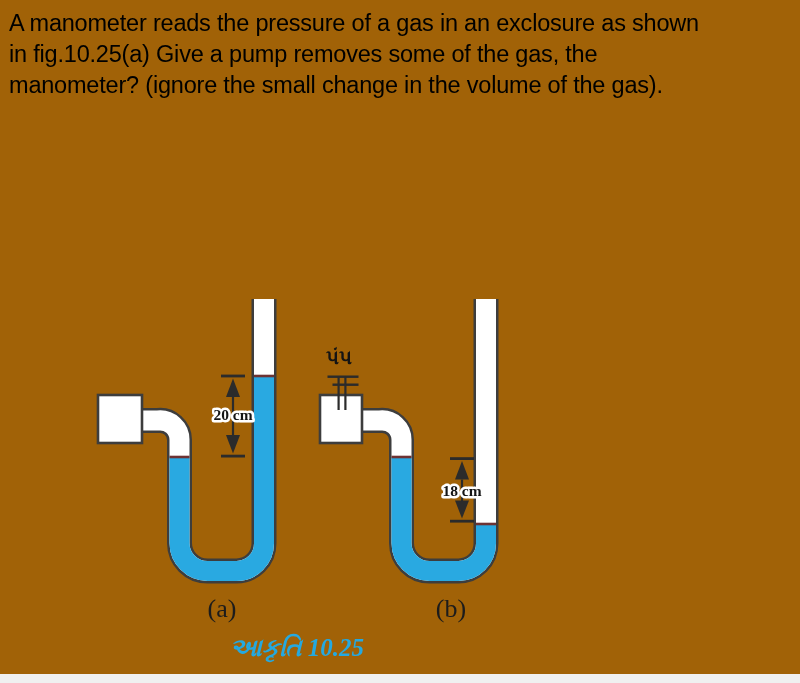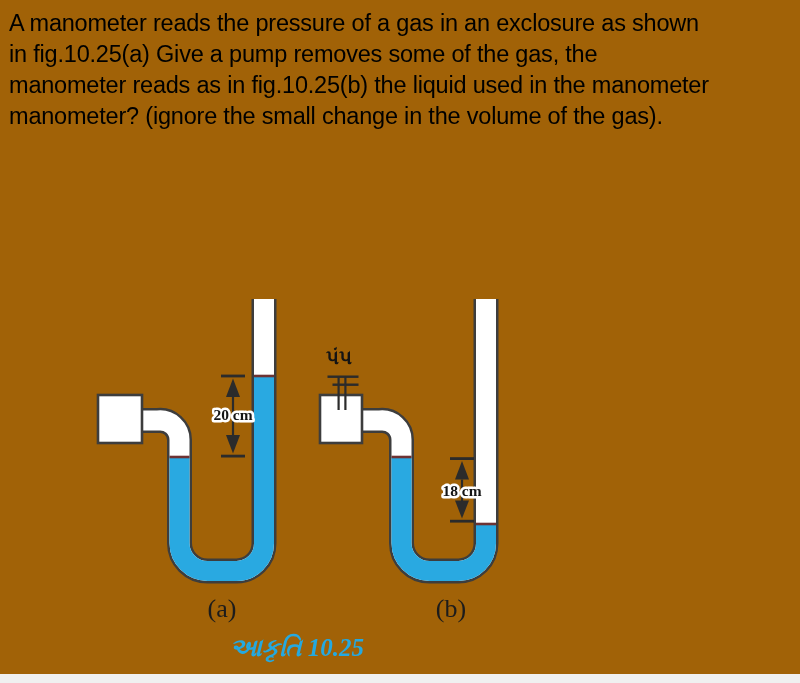--- a/index.html
+++ b/index.html
@@ -25,21 +25,20 @@
   .bottom-strip { position:absolute; left:0; top:674px; width:800px; height:9px; background:#f0f0f0; }
 </style>
 </head>
 <body>
 
 <div class="page">
 
   <div class="question">
     <div class="tl">A manometer reads the pressure of a gas in an exclosure as shown</div>
     <div class="tl">in fig.10.25(a) Give a pump removes some of the gas, the</div>
-    <div class="tl">manometer reads as in fig.10.25(b) the liquid used in the manometer</div>
     <div class="tl">manometer? (ignore the small change in the volume of the gas).</div>
   </div>
 
   <svg class="figure-svg" viewBox="0 290 800 393">
 
     <g>
 
       <path d="M 142,420.5 H 158 A 19.5 19.5 0 0 1 179.5,440 V 543 A 28 28 0 0 0 207.5,571 H 236.5 A 27.5 27.5 0 0 0 264,543.5 V 299" fill="none" stroke="#3d3d3d" stroke-width="25" stroke-linecap="butt"></path>
 
       <path d="M 142,420.5 H 158 A 19.5 19.5 0 0 1 179.5,440 V 543 A 28 28 0 0 0 207.5,571 H 236.5 A 27.5 27.5 0 0 0 264,543.5 V 299" fill="none" stroke="#ffffff" stroke-width="20" stroke-linecap="butt"></path>

